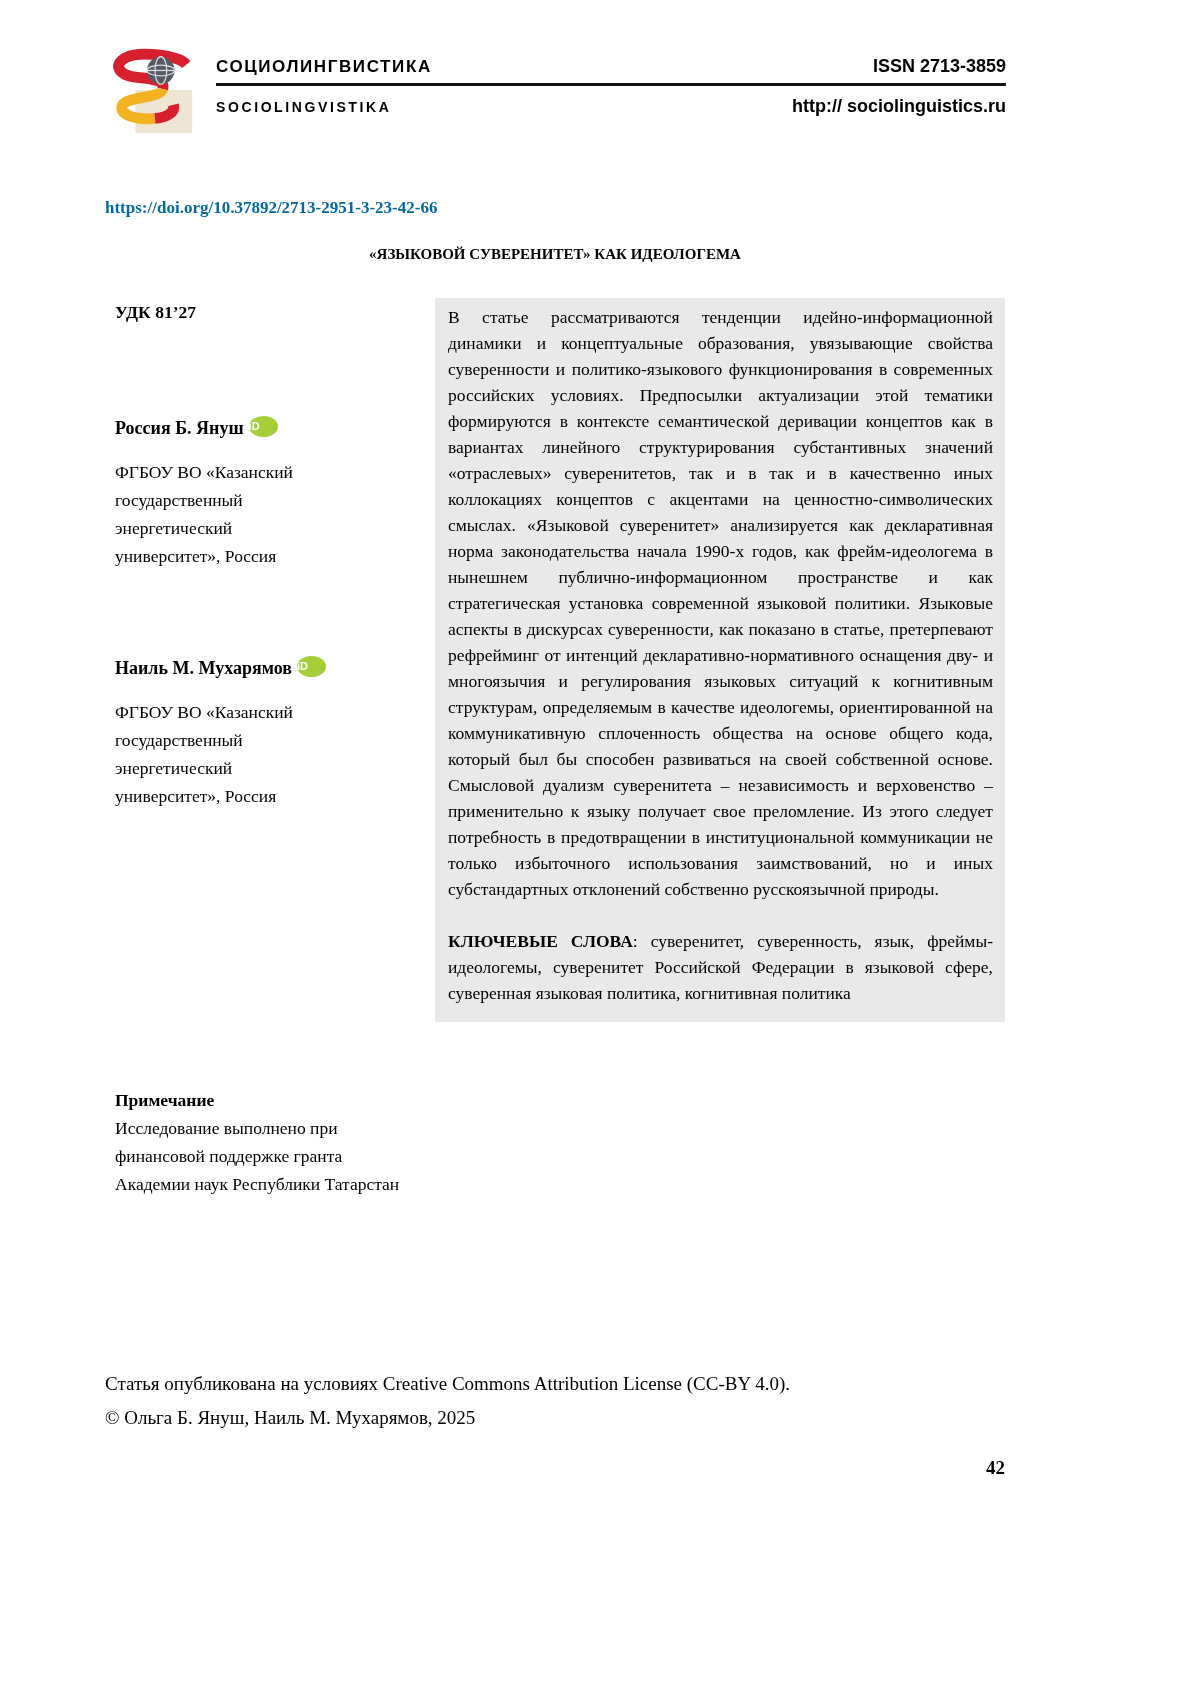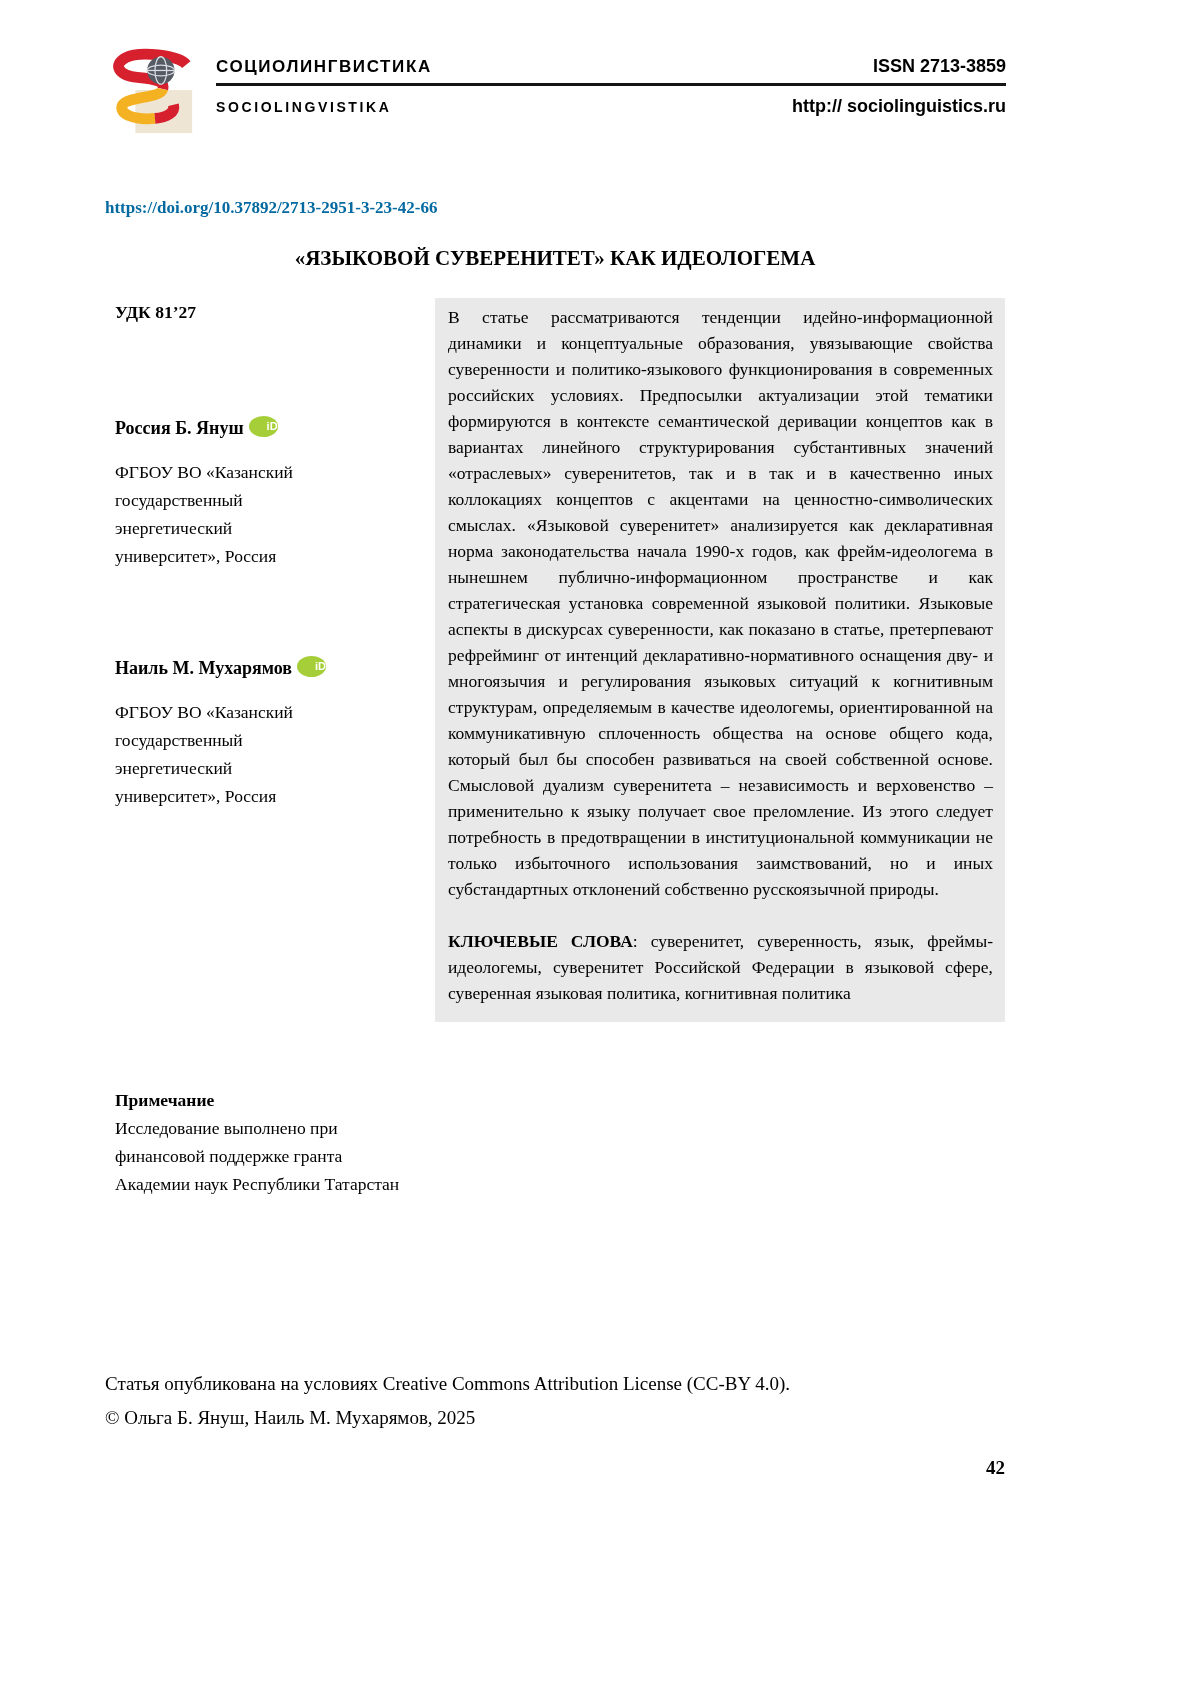--- a/index.html
+++ b/index.html
@@ -45,21 +45,21 @@
     color: #0369a1;
     text-decoration: none;
   }
 
   
   .article-title {
     position: absolute;
     top: 246px; left: 105px;
     width: 900px;
     text-align: center;
-    font-size: 21px;
+    font-size: 15px;
     font-weight: bold;
   }
 
   
   .columns {
     position: absolute;
     top: 298px; left: 105px;
     width: 900px;
     display: flex;
     align-items: flex-start;
@@ -77,21 +77,21 @@
   .author-name { font-weight: bold; font-size: 18px; }
   .orcid-badge {
     display: inline-block;
     width: 29px; height: 21px;
     border-radius: 50%;
     background: #a6ce39;
     color: #fff;
     font-family: "Liberation Sans", sans-serif;
     font-size: 11px;
     font-weight: bold;
-    text-align: right;
+    text-align: left;
     line-height: 21px;
     vertical-align: 4px;
     margin-left: 5px;
   }
   .affiliation { margin-top: 16px; width: 225px; }
   .note-block { margin-top: 276px; }
   .note-heading { font-weight: bold; }
   .note-text { width: 300px; }
 
   .abstract-box {

